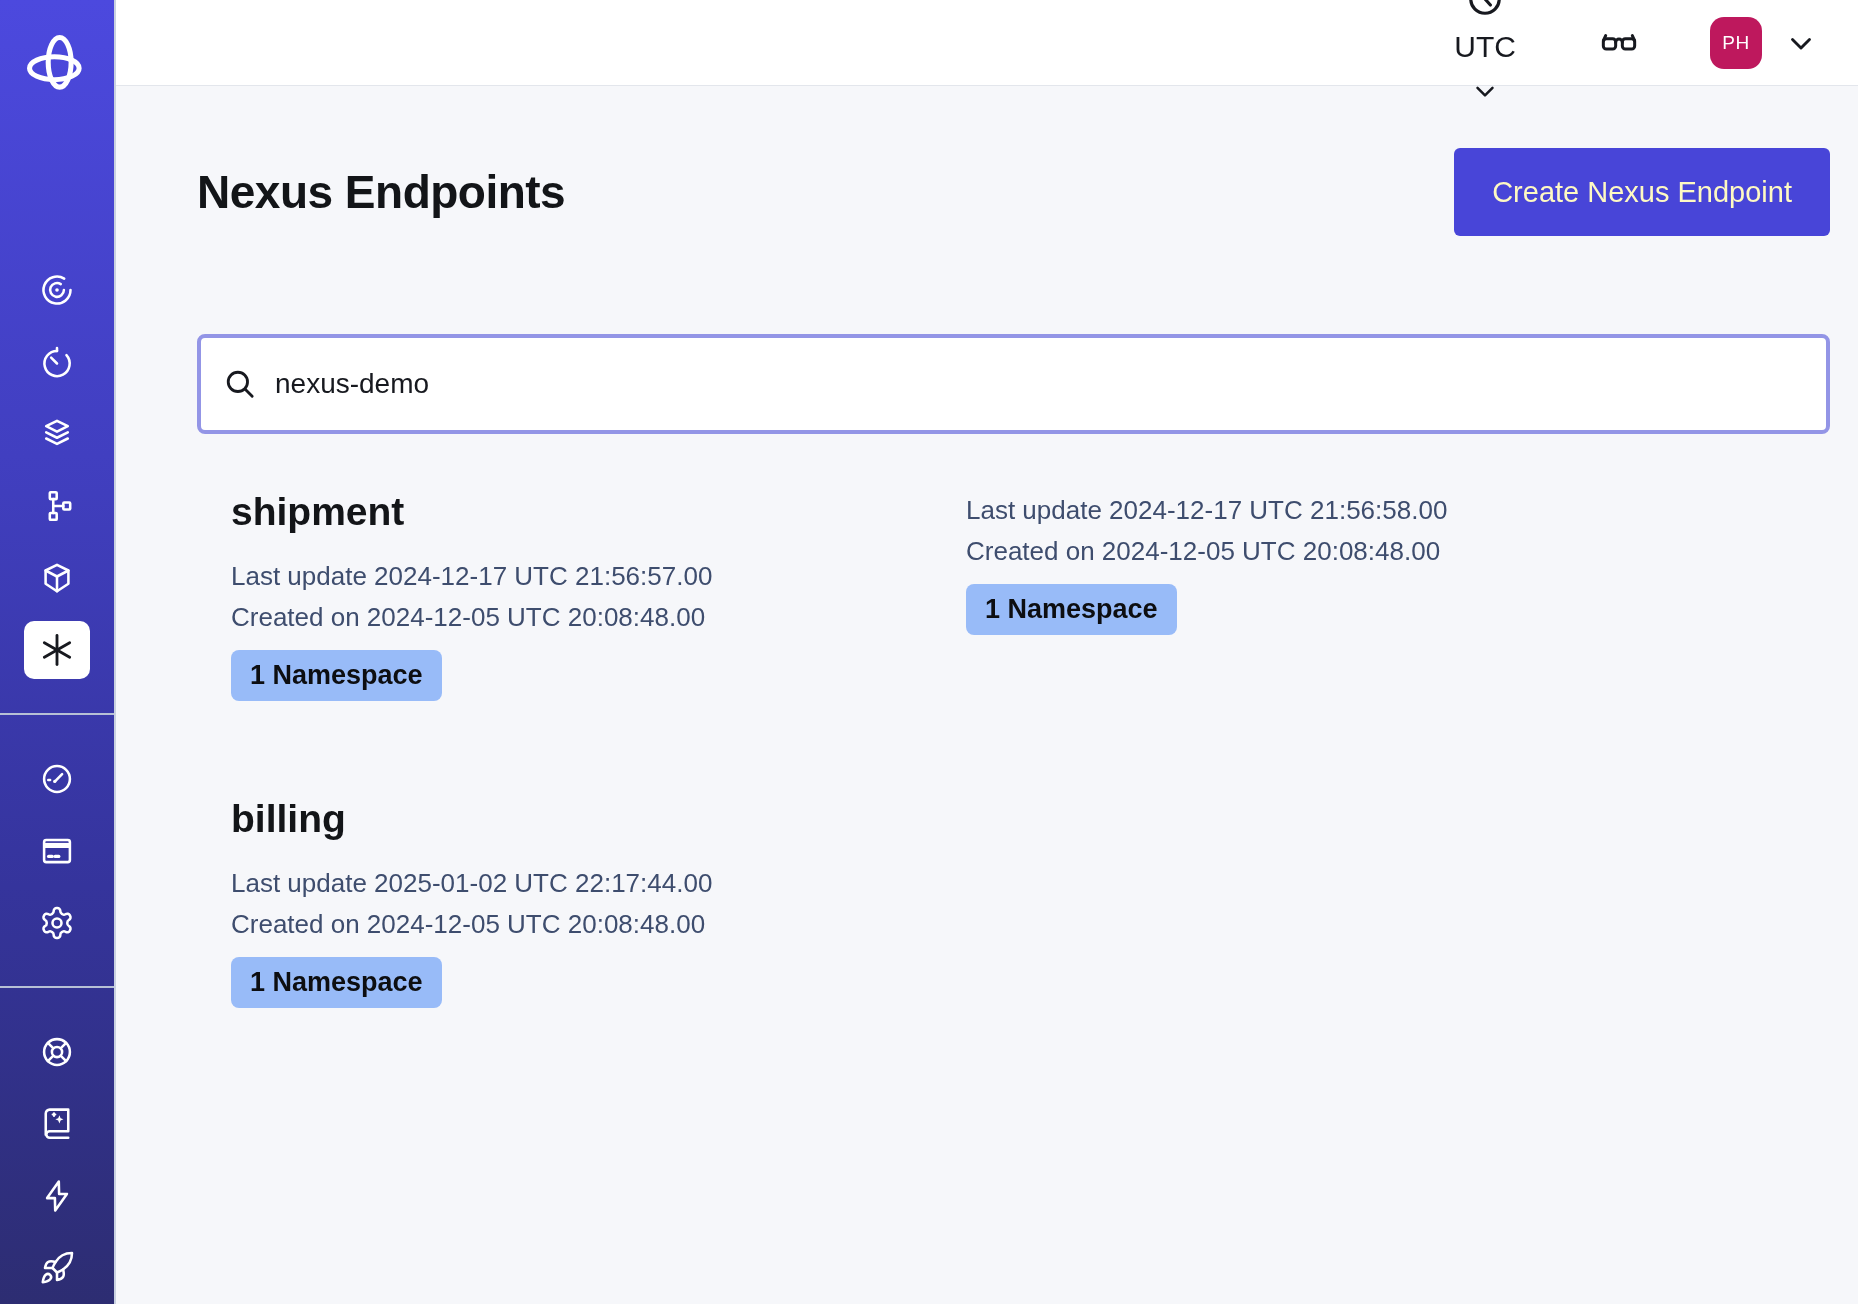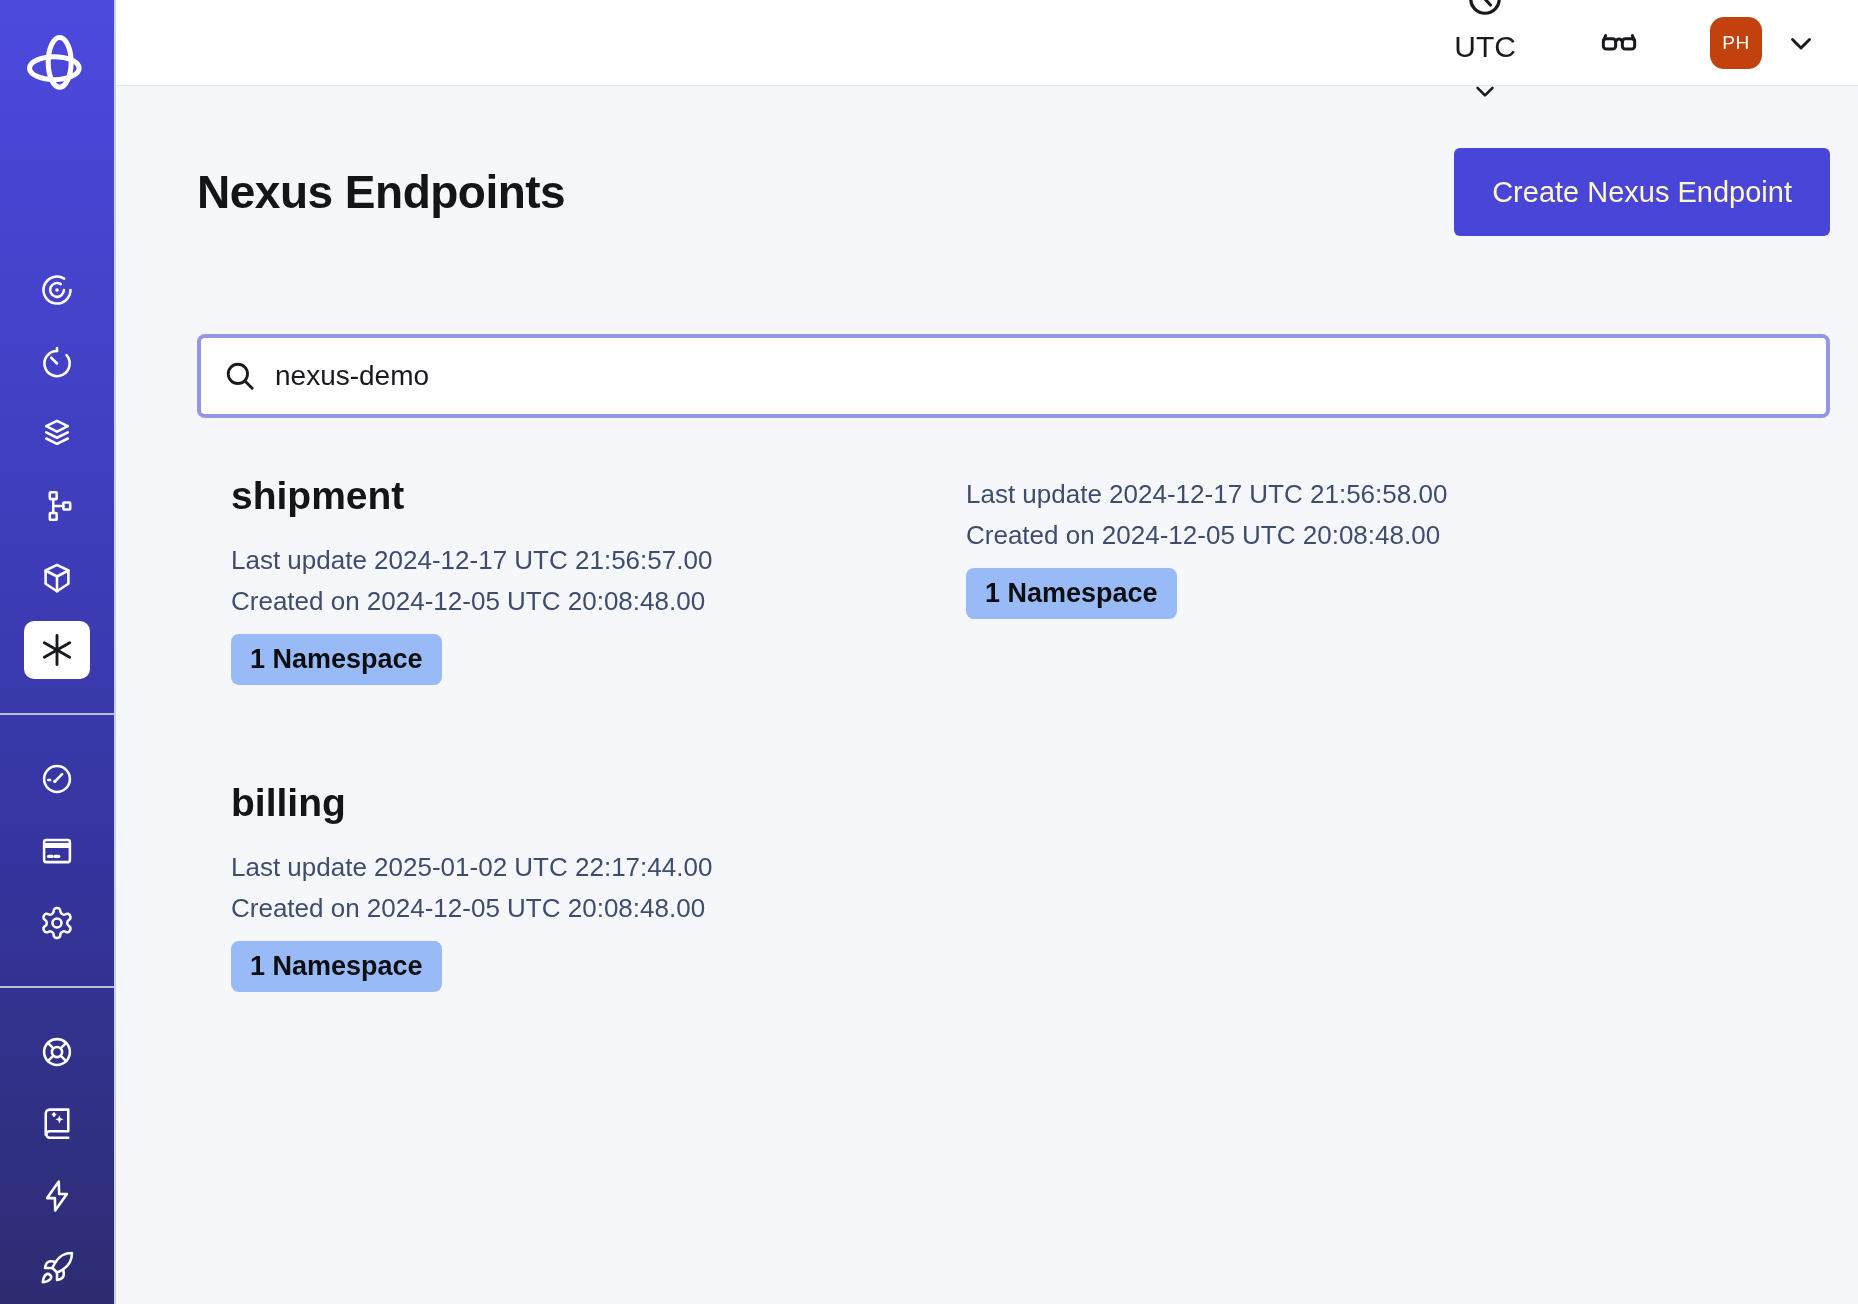--- a/index.html
+++ b/index.html
@@ -42,42 +42,42 @@
     border-bottom: 1px solid #e3e6ec;
     display: flex; align-items: center; justify-content: flex-end;
     padding-right: 40px;
   }
   .tz-picker { display: flex; align-items: center; gap: 12px; margin-right: 80px; cursor: pointer; flex-direction: column; }
   .tz-label { font-size: 30px; color: #17191f; }
   .icon-btn { background: none; border: none; cursor: pointer; display: flex; align-items: center; }
   .glasses-btn { margin-right: 68px; }
   .account { display: flex; align-items: center; gap: 22px; cursor: pointer; }
   .avatar {
-    width: 52px; height: 52px; border-radius: 14px; background: #c2410c;
+    width: 52px; height: 52px; border-radius: 14px; background: #be185d;
     color: #ffffff; font-size: 19px; letter-spacing: 0.5px;
     display: flex; align-items: center; justify-content: center;
   }
 
   .content { padding: 0 28px 0 81px; flex: 1; }
 
   .page-header {
     margin-top: 62px;
     display: flex; align-items: center; justify-content: space-between;
   }
   .page-title { font-size: 46px; font-weight: 700; color: #131518; letter-spacing: -0.5px; }
   .create-btn {
     height: 88px; padding: 0 38px;
     background: #4845d8; color: #fef9c3;
     border: none; border-radius: 6px;
     font-family: "Liberation Sans", sans-serif;
     font-size: 29px; cursor: pointer;
   }
 
   .search-box {
-    margin-top: 98px; height: 84px;
+    margin-top: 98px; height: 100px;
     background: #ffffff;
     border: 4px solid #9395e6; border-radius: 8px;
     display: flex; align-items: center; gap: 18px;
     padding: 0 22px;
   }
   .search-box input {
     flex: 1; border: none; outline: none; background: transparent;
     font-family: "Liberation Sans", sans-serif;
     font-size: 28px; color: #17191f;
   }

